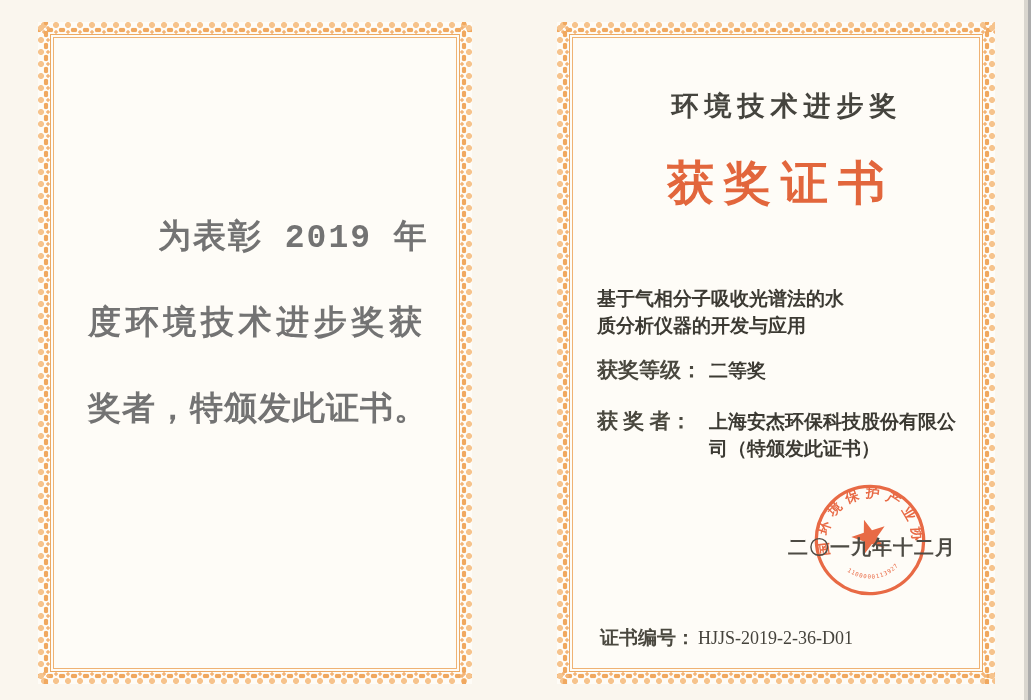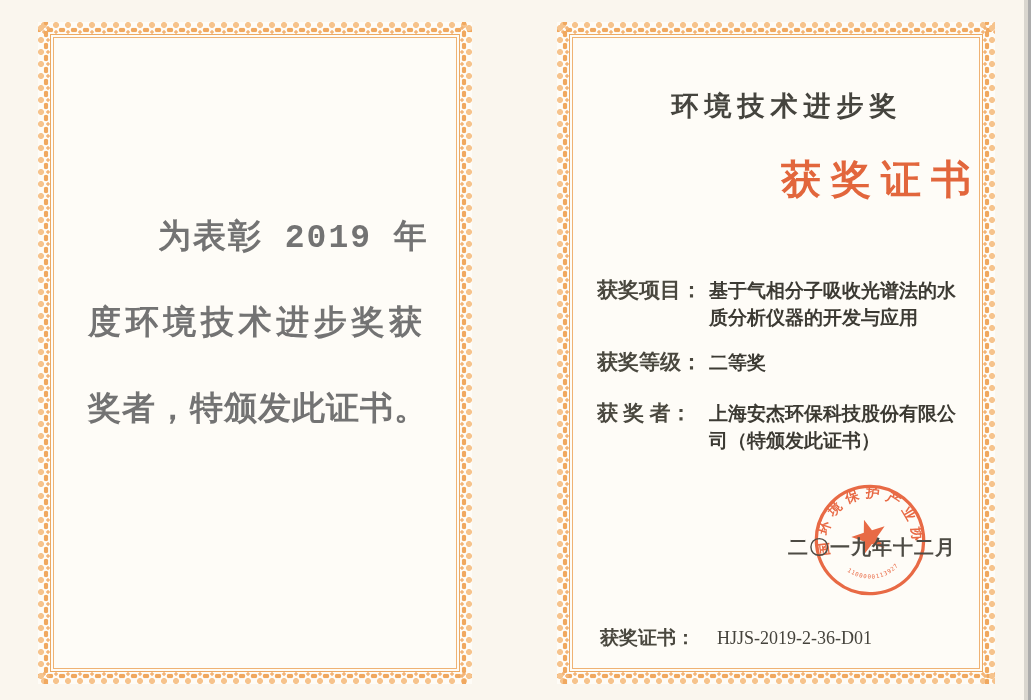--- a/index.html
+++ b/index.html
@@ -74,22 +74,22 @@
   .cert-line.l2 { text-align:justify; text-align-last:justify; white-space:normal; }
   .cert-line.l3 { letter-spacing:1px; }
 
   
   .award-name {
     margin-top:52px; text-align:center;
     font-weight:bold; font-size:27px; letter-spacing:6px; padding-left:22px;
     color:#45443e;
   }
   .cert-title {
-    margin-top:28px; text-align:right;
-    font-weight:bold; font-size:40px; letter-spacing:10px; padding-left:10px;
+    margin-top:28px; text-align:center;
+    font-weight:bold; font-size:47px; letter-spacing:10px; padding-left:10px;
     color:#e2663c;
   }
   .fields { margin-top:70px; padding-left:26px; }
   .field-row { display:flex; align-items:flex-start; }
   .field-row + .field-row { margin-top:18px; }
   .field-row.winner { margin-top:24px; }
   .field-label {
     flex:none; width:112px; font-weight:bold; font-size:21px; line-height:26px;
     color:#4a483f; font-family:"Liberation Serif","DejaVu Serif",serif;
   }
@@ -99,21 +99,21 @@
   }
 
   .seal { position:absolute; left:241px; top:446px; width:116px; height:116px;
           transform:rotate(-6deg); opacity:.93; z-index:1; }
   .issue-date {
     position:absolute; left:217px; top:498px; z-index:2;
     font-weight:bold; font-size:20px; letter-spacing:1px; color:#4d4b44;
   }
   .cert-no { position:absolute; left:29px; top:589px; display:flex; align-items:baseline; }
   .cert-no-label { font-weight:bold; font-size:19px; color:#4a483f; }
-  .cert-no-value { font-size:18px; margin-left:22px; color:#45433c;
+  .cert-no-value { font-size:18px; margin-left:3px; color:#45433c;
                    font-family:"Liberation Serif","DejaVu Serif",serif; }
 </style>
 </head>
 <body>
 
 <div class="scan">
 
   <div class="fold f1"></div>
   <div class="fold f2"></div>
   <div class="fold f3"></div>
@@ -139,21 +139,20 @@
     <div class="lace l"></div>
     <div class="lace r"></div>
     <div class="frame"></div>
 
     <div class="page-content">
       <div class="award-name">环境技术进步奖</div>
       <div class="cert-title">获奖证书</div>
 
       <div class="fields">
         <div class="field-row">
-          <div class="field-label">获奖项目：</div>
           <div class="field-value">基于气相分子吸收光谱法的水质分析仪器的开发与应用</div>
         </div>
         <div class="field-row">
           <div class="field-label">获奖等级：</div>
           <div class="field-value">二等奖</div>
         </div>
         <div class="field-row winner">
           <div class="field-label">获 奖 者：</div>
           <div class="field-value">上海安杰环保科技股份有限公司（特颁发此证书）</div>
         </div>
@@ -168,21 +167,21 @@
           <textPath href="#sealTopArc" startOffset="50%" text-anchor="middle">中国环境保护产业协会</textPath>
         </text>
         <text font-size="6" fill="#e75f38" letter-spacing="0.9" font-family="DejaVu Sans Mono, Liberation Mono, monospace">
           <textPath href="#sealBottomArc" startOffset="50%" text-anchor="middle">1100000113927</textPath>
         </text>
       </svg>
 
       <div class="issue-date">二〇一九年十二月</div>
 
       <div class="cert-no">
-        <span class="cert-no-label">获奖证书：</span>
+        <span class="cert-no-label">证书编号：</span>
         <span class="cert-no-value">HJJS-2019-2-36-D01</span>
       </div>
     </div>
   </div>
 
   <div class="scan-edge-soft"></div>
   <div class="scan-edge"></div>
 </div>
 
 </body></html>

